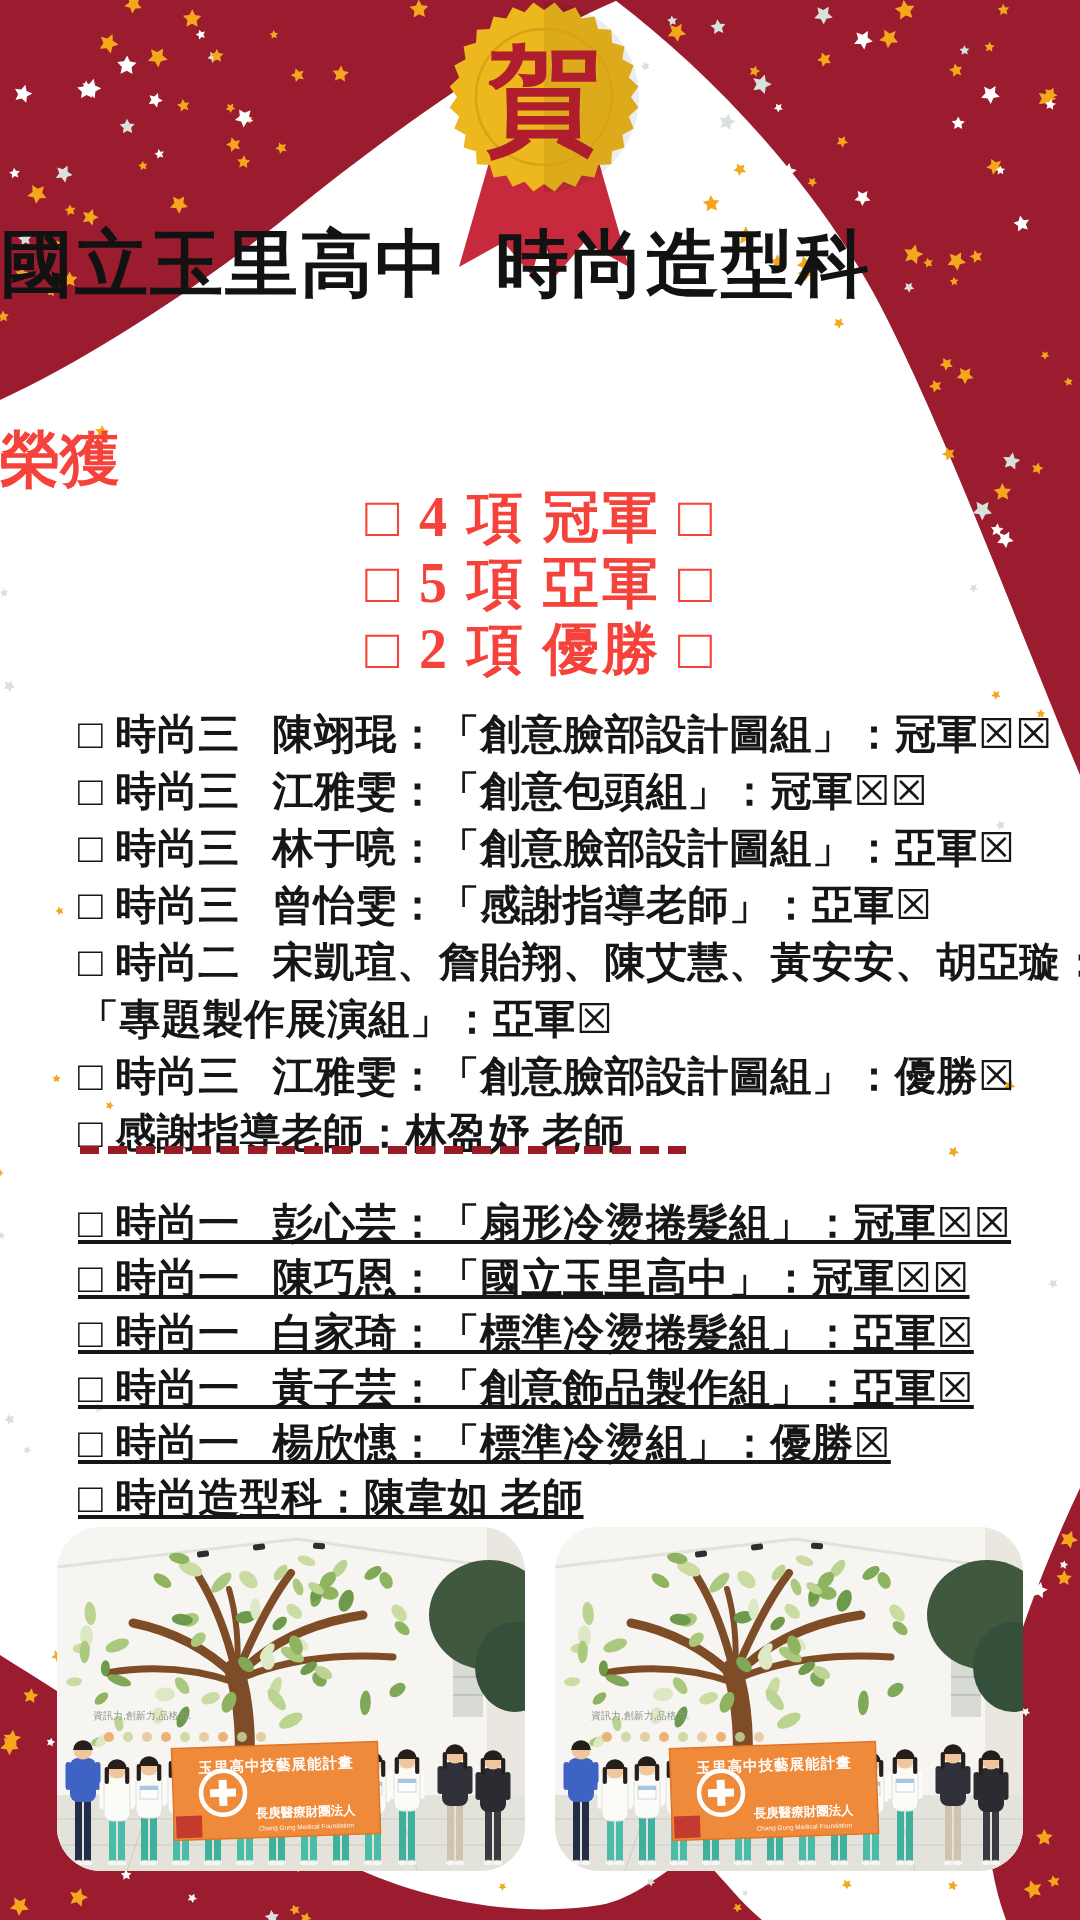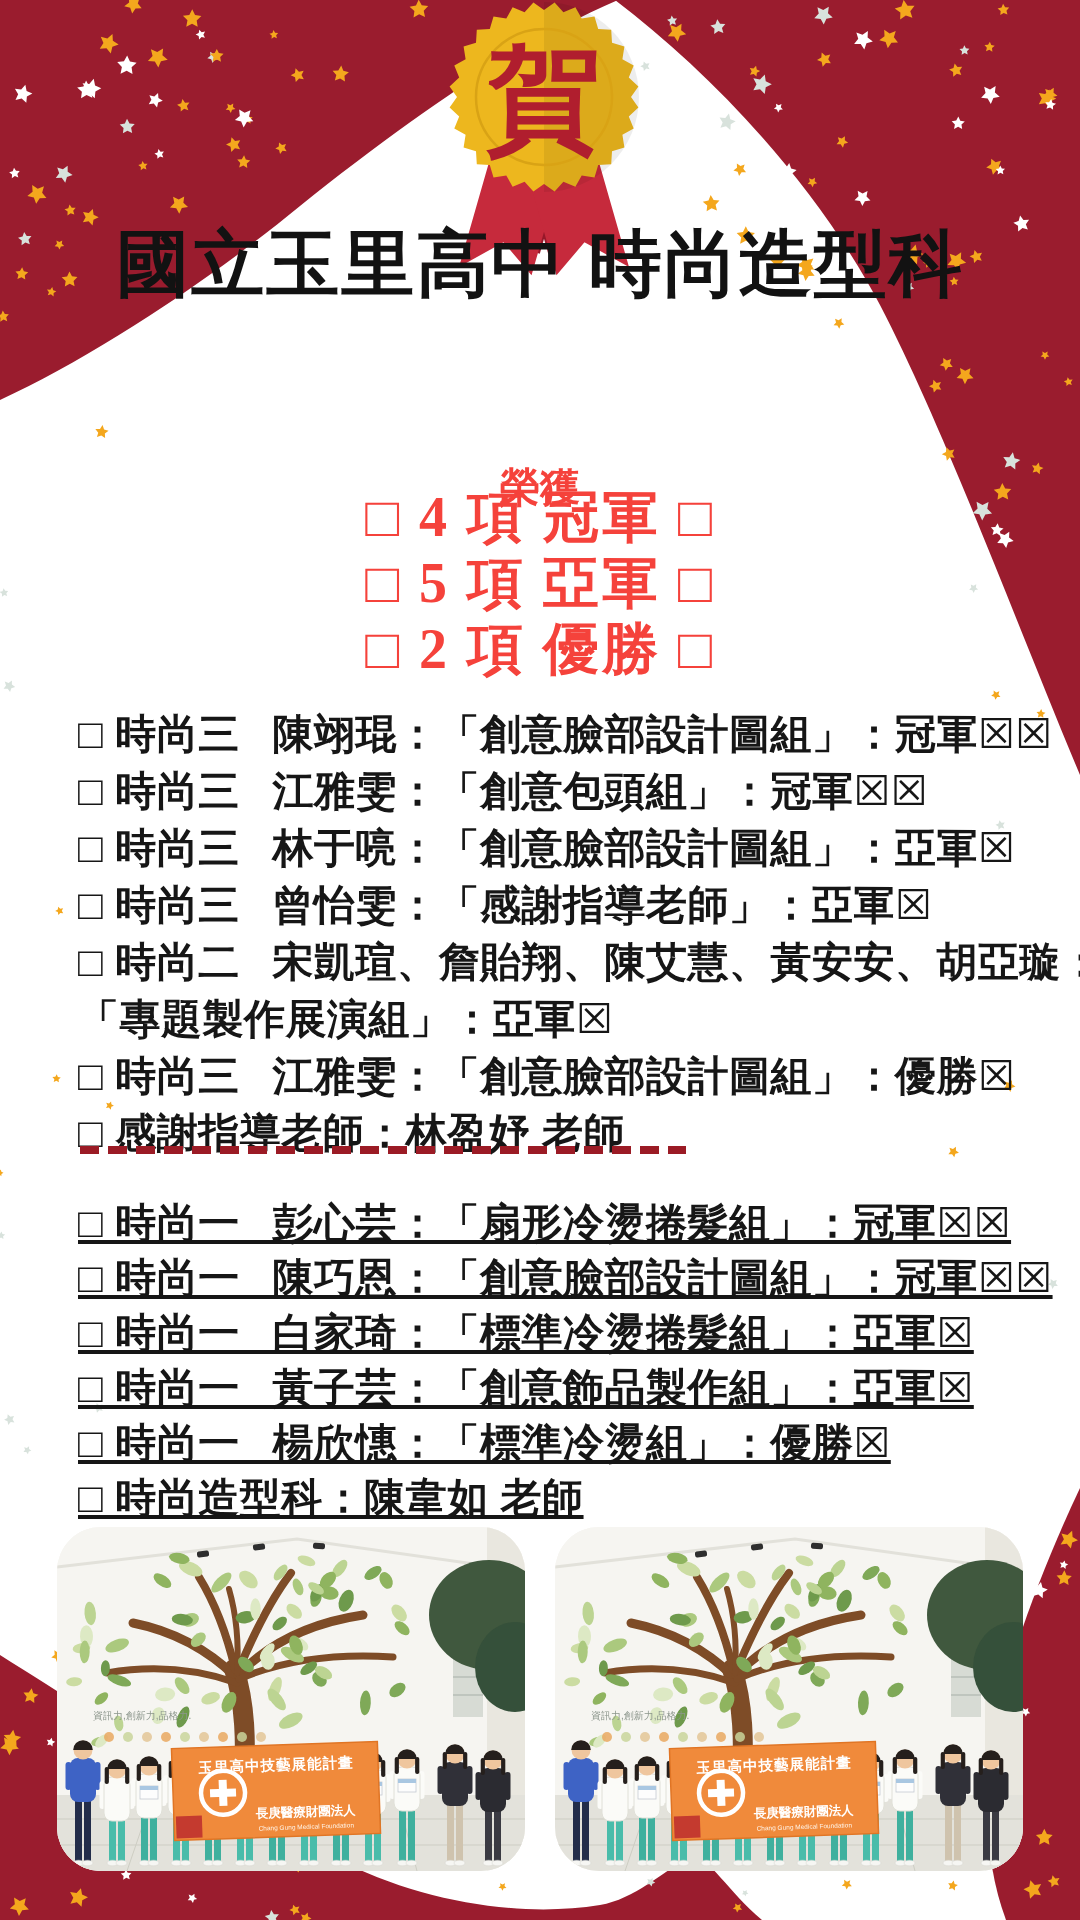--- a/index.html
+++ b/index.html
@@ -1,23 +1,23 @@
 <!DOCTYPE html>
 <html lang="zh-Hant"><head>
 <meta charset="utf-8">
 <style>
   html,body{margin:0;padding:0;background:#ffffff;}
   body{width:1080px;height:1920px;position:relative;overflow:hidden;
        font-family:"Liberation Sans","DejaVu Sans",sans-serif;}
   .poster{position:absolute;inset:0;}
   .decor{position:absolute;inset:0;z-index:0;pointer-events:none;}
-  .txt{position:absolute;left:0;right:0;text-align:center;z-index:2;white-space:nowrap;}
+  .txt{position:absolute;left:0;right:0;z-index:2;white-space:nowrap;font-family:Liberation Mono, monospace;}
   .school-title{top:216px;font-size:73px;font-weight:bold;color:#121212;letter-spacing:2px;}
   .competition-title{top:334px;font-size:55px;font-weight:bold;color:#9E2130;letter-spacing:1px;}
-  .honor-label{top:420px;font-size:40px;font-weight:bold;color:#F5423B;margin-top:40px;}
+  .honor-label{top:420px;font-size:60px;font-weight:bold;color:#F5423B;}
   .award-summary{position:absolute;top:484px;left:0;right:0;z-index:2;text-align:center;}
   .award-summary .line{height:66px;line-height:66px;font-size:56px;font-weight:bold;
       color:#F5423B;letter-spacing:3px;white-space:nowrap;font-family:Liberation Serif, serif;}
   .results{position:absolute;left:78px;right:20px;z-index:2;color:#161616;}
   .results .line{font-size:41px;font-weight:bold;line-height:57px;white-space:nowrap;
       letter-spacing:0.5px;}
   .block1{top:706px;}
   .block2{top:1196px;}
   .block2 .line{line-height:55px;text-decoration:underline;}
   .divider{position:absolute;top:1146px;left:80px;width:606px;height:8px;z-index:2;
@@ -245,21 +245,21 @@
     <div class="line">□ 時尚二  宋凱瑄、詹貽翔、陳艾慧、黃安安、胡亞璇：</div>
     <div class="line">「專題製作展演組」：亞軍☒</div>
     <div class="line">□ 時尚三  江雅雯：「創意臉部設計圖組」：優勝☒</div>
     <div class="line">□ 感謝指導老師：林盈妤 老師</div>
   </div>
 
   <div class="divider"></div>
 
   <div class="results block2">
     <div class="line">□ 時尚一  彭心芸：「扇形冷燙捲髮組」：冠軍☒☒</div>
-    <div class="line">□ 時尚一  陳巧恩：「創意臉部設計圖組」：冠軍☒☒</div>
+    <div class="line">□ 時尚一  陳巧恩：「國立玉里高中」：冠軍☒☒</div>
     <div class="line">□ 時尚一  白家琦：「標準冷燙捲髮組」：亞軍☒</div>
     <div class="line">□ 時尚一  黃子芸：「創意飾品製作組」：亞軍☒</div>
     <div class="line">□ 時尚一  楊欣憓：「標準冷燙組」：優勝☒</div>
     <div class="line">□ 時尚造型科：陳韋如 老師</div>
   </div>
 
   <svg class="defs-holder" aria-hidden="true">
     <defs>
       <symbol id="photo-scene" viewBox="0 0 468 344">
         <rect x="0" y="0" width="468" height="344" fill="#F6F5F1"></rect>

